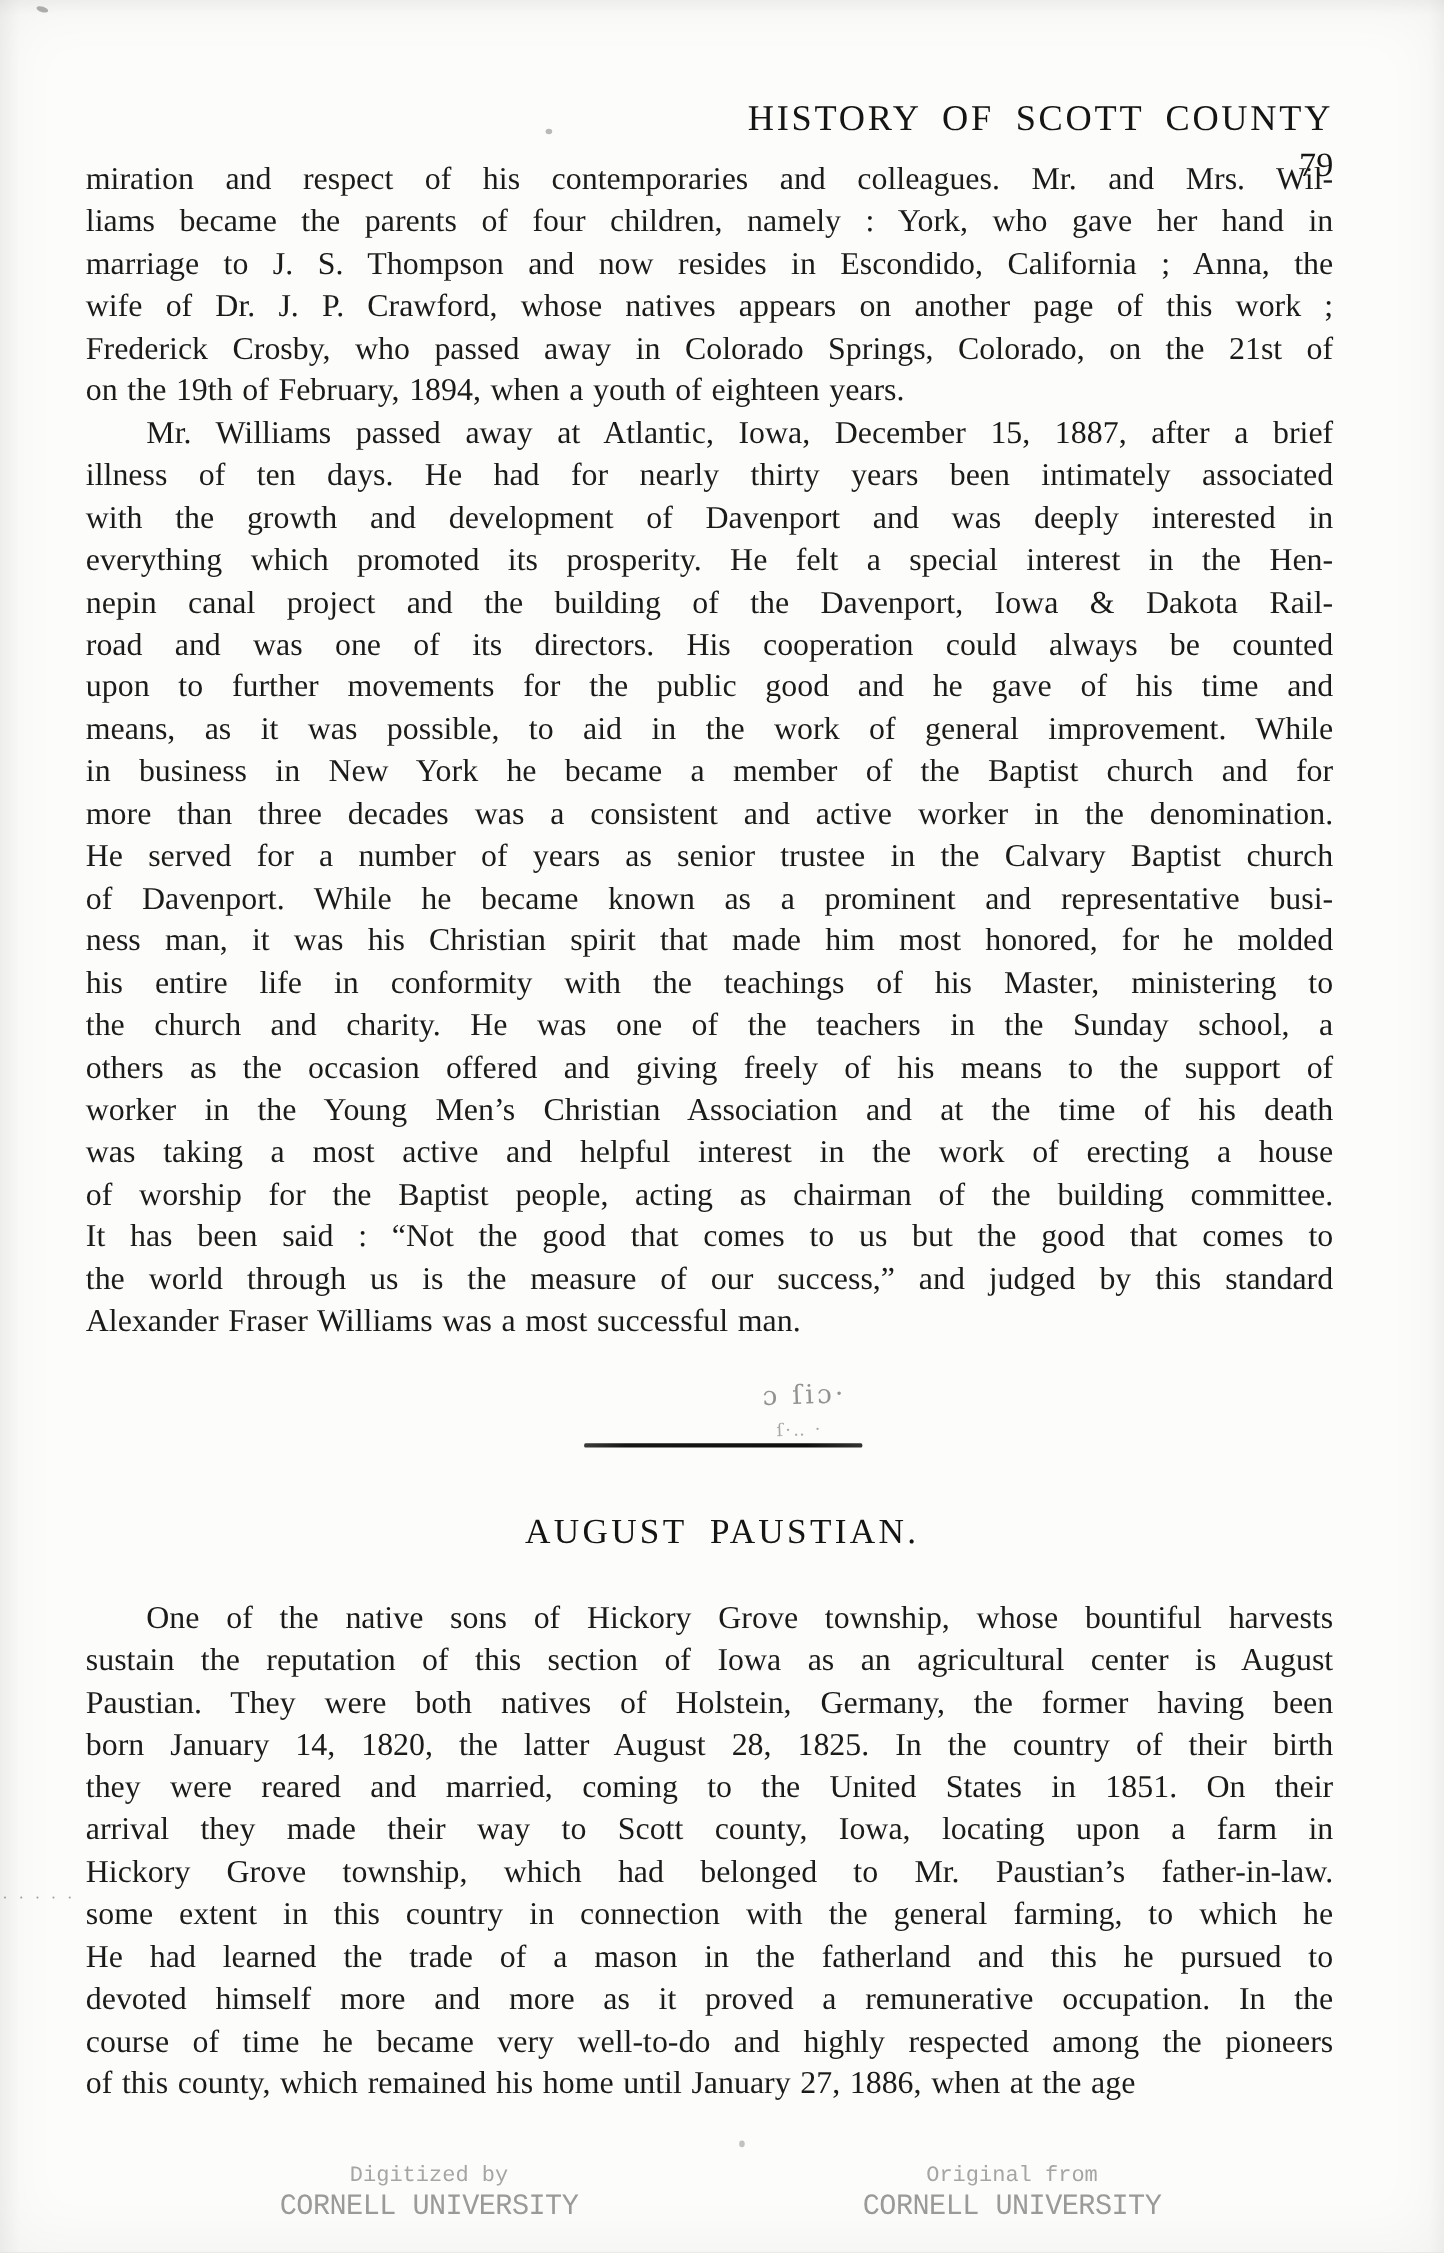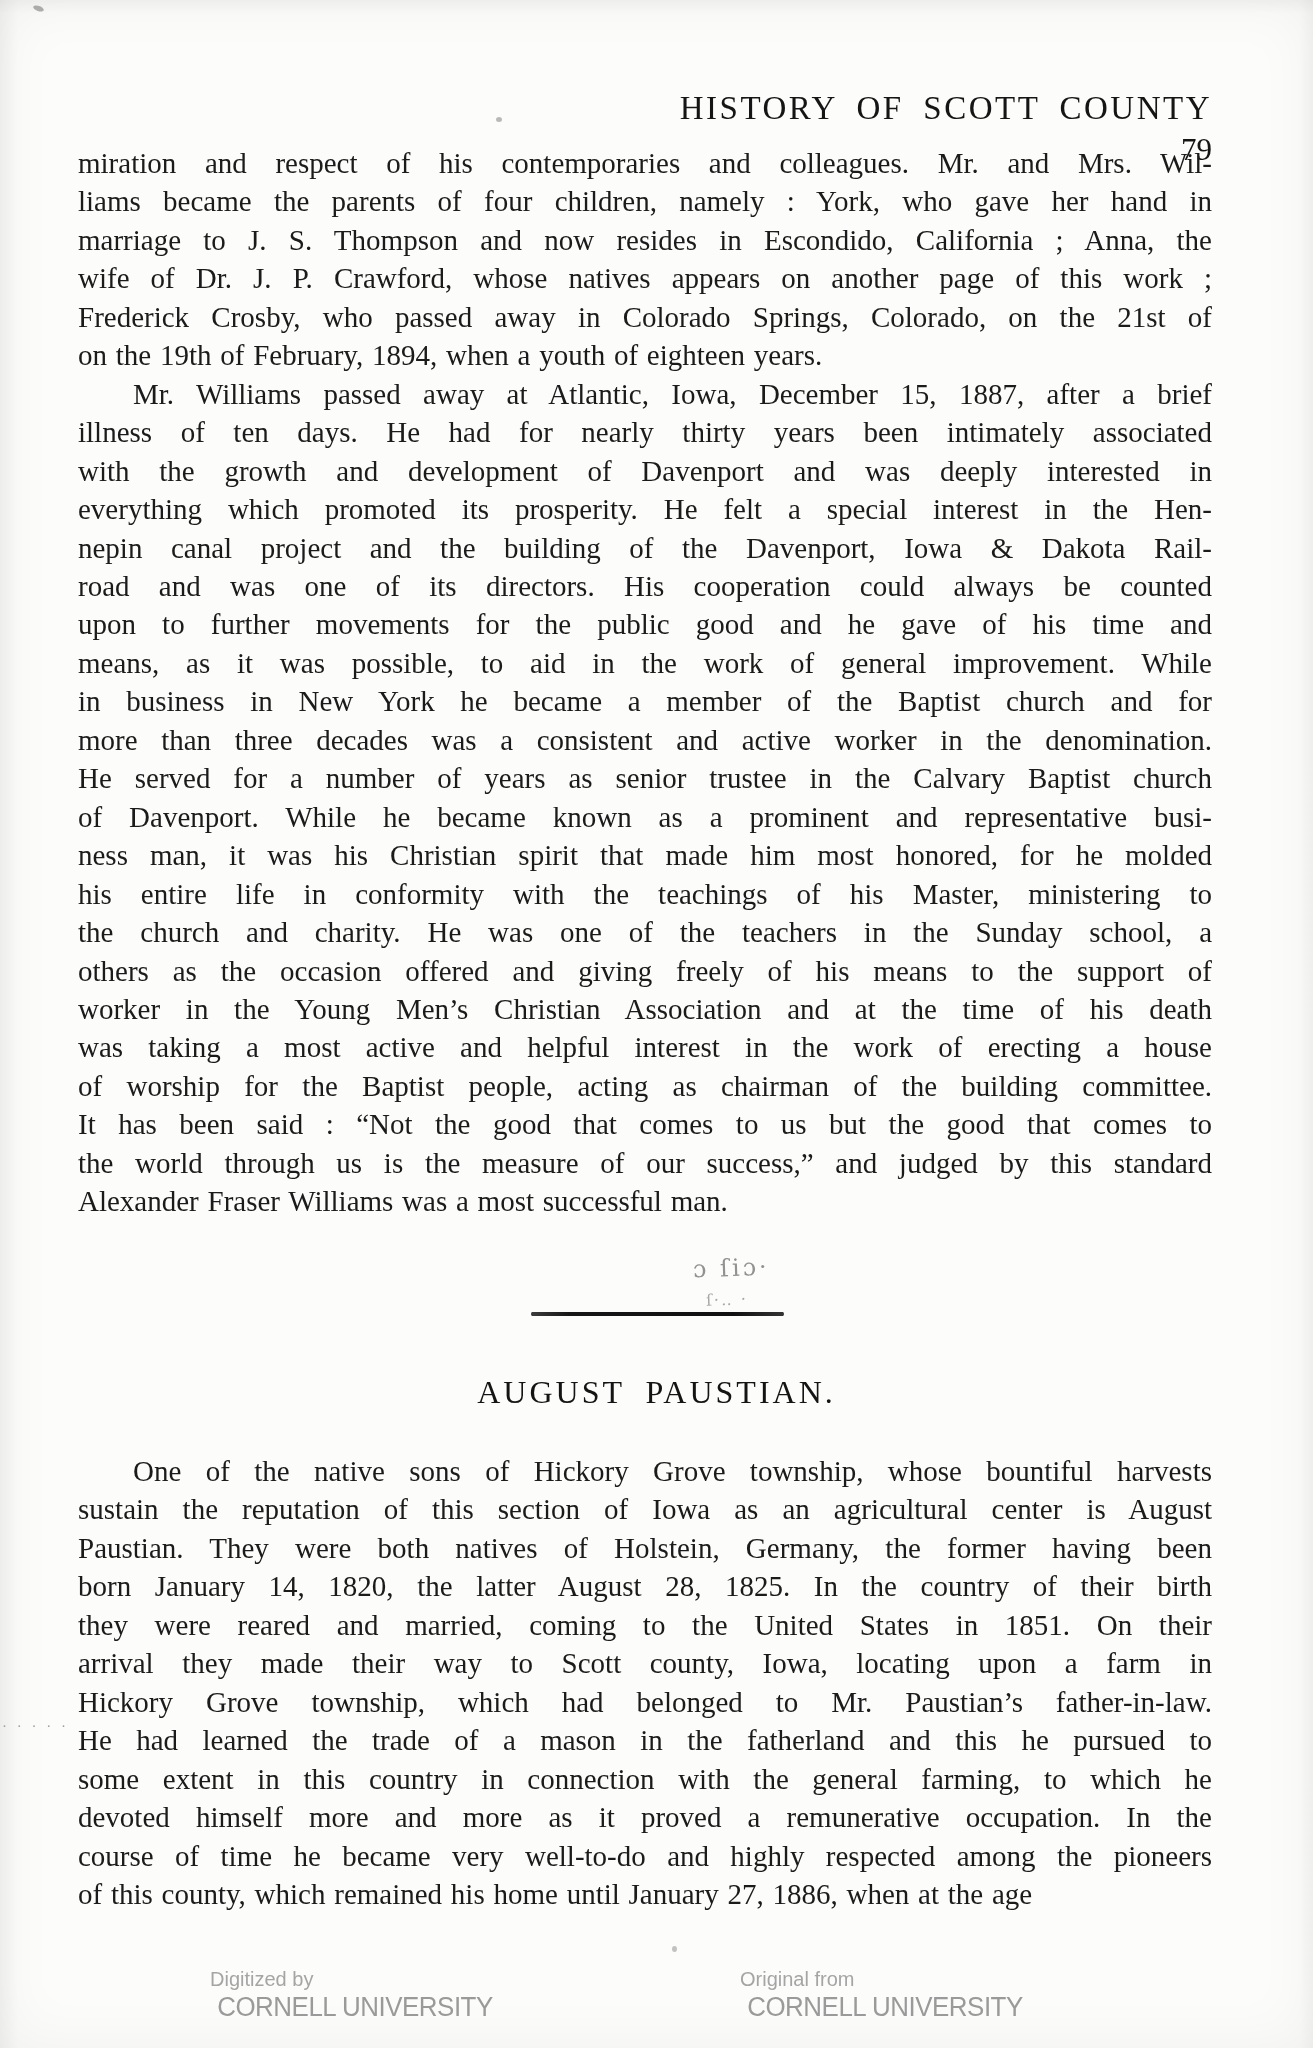--- a/index.html
+++ b/index.html
@@ -54,22 +54,22 @@
   .section-heading{
     position:absolute;top:1374px;left:0;right:0;text-align:center;
     font-size:32px;letter-spacing:3px;word-spacing:10px;color:#141414;
   }
   .margin-dots{
     position:absolute;left:2px;top:1718px;width:70px;
     color:#8a8a8a;opacity:.8;font-size:15px;letter-spacing:3px;white-space:nowrap;
     overflow:hidden;
   }
   .footer-block{
-    position:absolute;top:1966px;width:360px;text-align:left;
-    font-family:Liberation Sans, sans-serif;color:#9e9e9e;
+    position:absolute;top:1966px;width:360px;text-align:center;
+    font-family:Liberation Mono, monospace;color:#9e9e9e;
   }
   .footer-left{left:210px;}
   .footer-right{left:740px;}
   .footer-block .f1{font-size:20px;line-height:26px;color:#a5a5a5;}
   .footer-block .f2{font-size:27px;line-height:30px;letter-spacing:-0.5px;color:#9a9a9a;transform:scaleX(.96);}
   .speck{position:absolute;background:#555;border-radius:50%;}
   .speck1{left:33px;top:6px;width:11px;height:5px;opacity:.45;transform:rotate(18deg);}
   .speck2{left:496px;top:117px;width:6px;height:5px;opacity:.4;}
   .speck3{left:672px;top:1946px;width:5px;height:6px;opacity:.35;}
 </style>
@@ -133,22 +133,22 @@
 
   <div class="textblock tblock2">
       <div class="para">
         <div class="tline indent">One of the native sons of Hickory Grove township, whose bountiful harvests</div>
         <div class="tline">sustain the reputation of this section of Iowa as an agricultural center is August</div>
         <div class="tline">Paustian.  They were both natives of Holstein, Germany, the former having been</div>
         <div class="tline">born January 14, 1820, the latter August 28, 1825.  In the country of their birth</div>
         <div class="tline">they were reared and married, coming to the United States in 1851.  On their</div>
         <div class="tline">arrival they made their way to Scott county, Iowa, locating upon a farm in</div>
         <div class="tline">Hickory Grove township, which had belonged to Mr. Paustian’s father-in-law.</div>
+        <div class="tline">some extent in this country in connection with the general farming, to which he</div>
         <div class="tline">He had learned the trade of a mason in the fatherland and this he pursued to</div>
-        <div class="tline">some extent in this country in connection with the general farming, to which he</div>
         <div class="tline">devoted himself more and more as it proved a remunerative occupation.  In the</div>
         <div class="tline">course of time he became very well-to-do and highly respected among the pioneers</div>
         <div class="tline lastline">of this county, which remained his home until January 27, 1886, when at the age</div>
       </div>
     </div>
 
   <div class="footer-block footer-left">
     <div class="f1">Digitized by</div>
     <div class="f2">CORNELL UNIVERSITY</div>
   </div>

